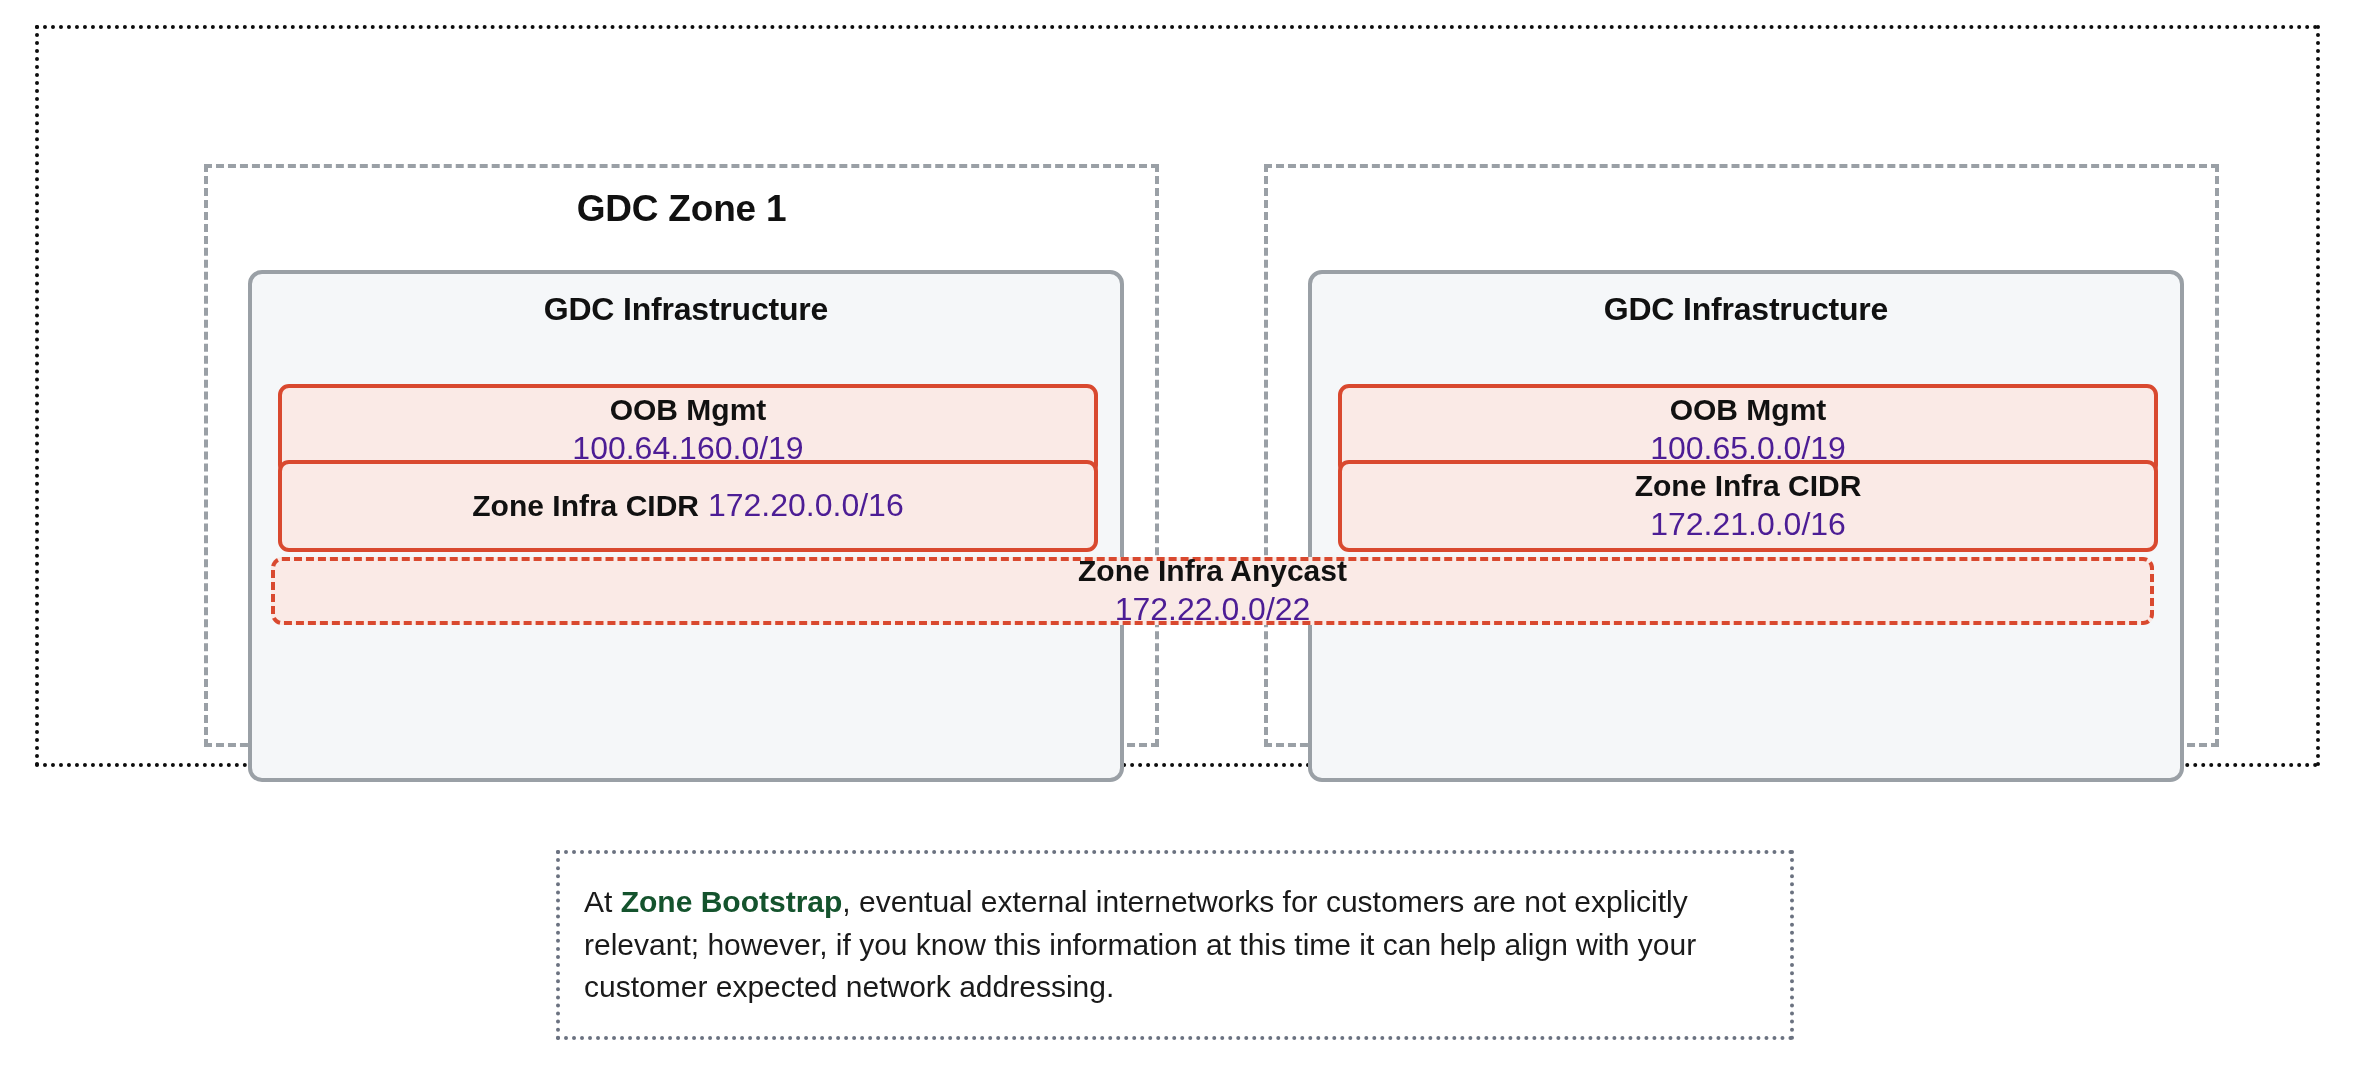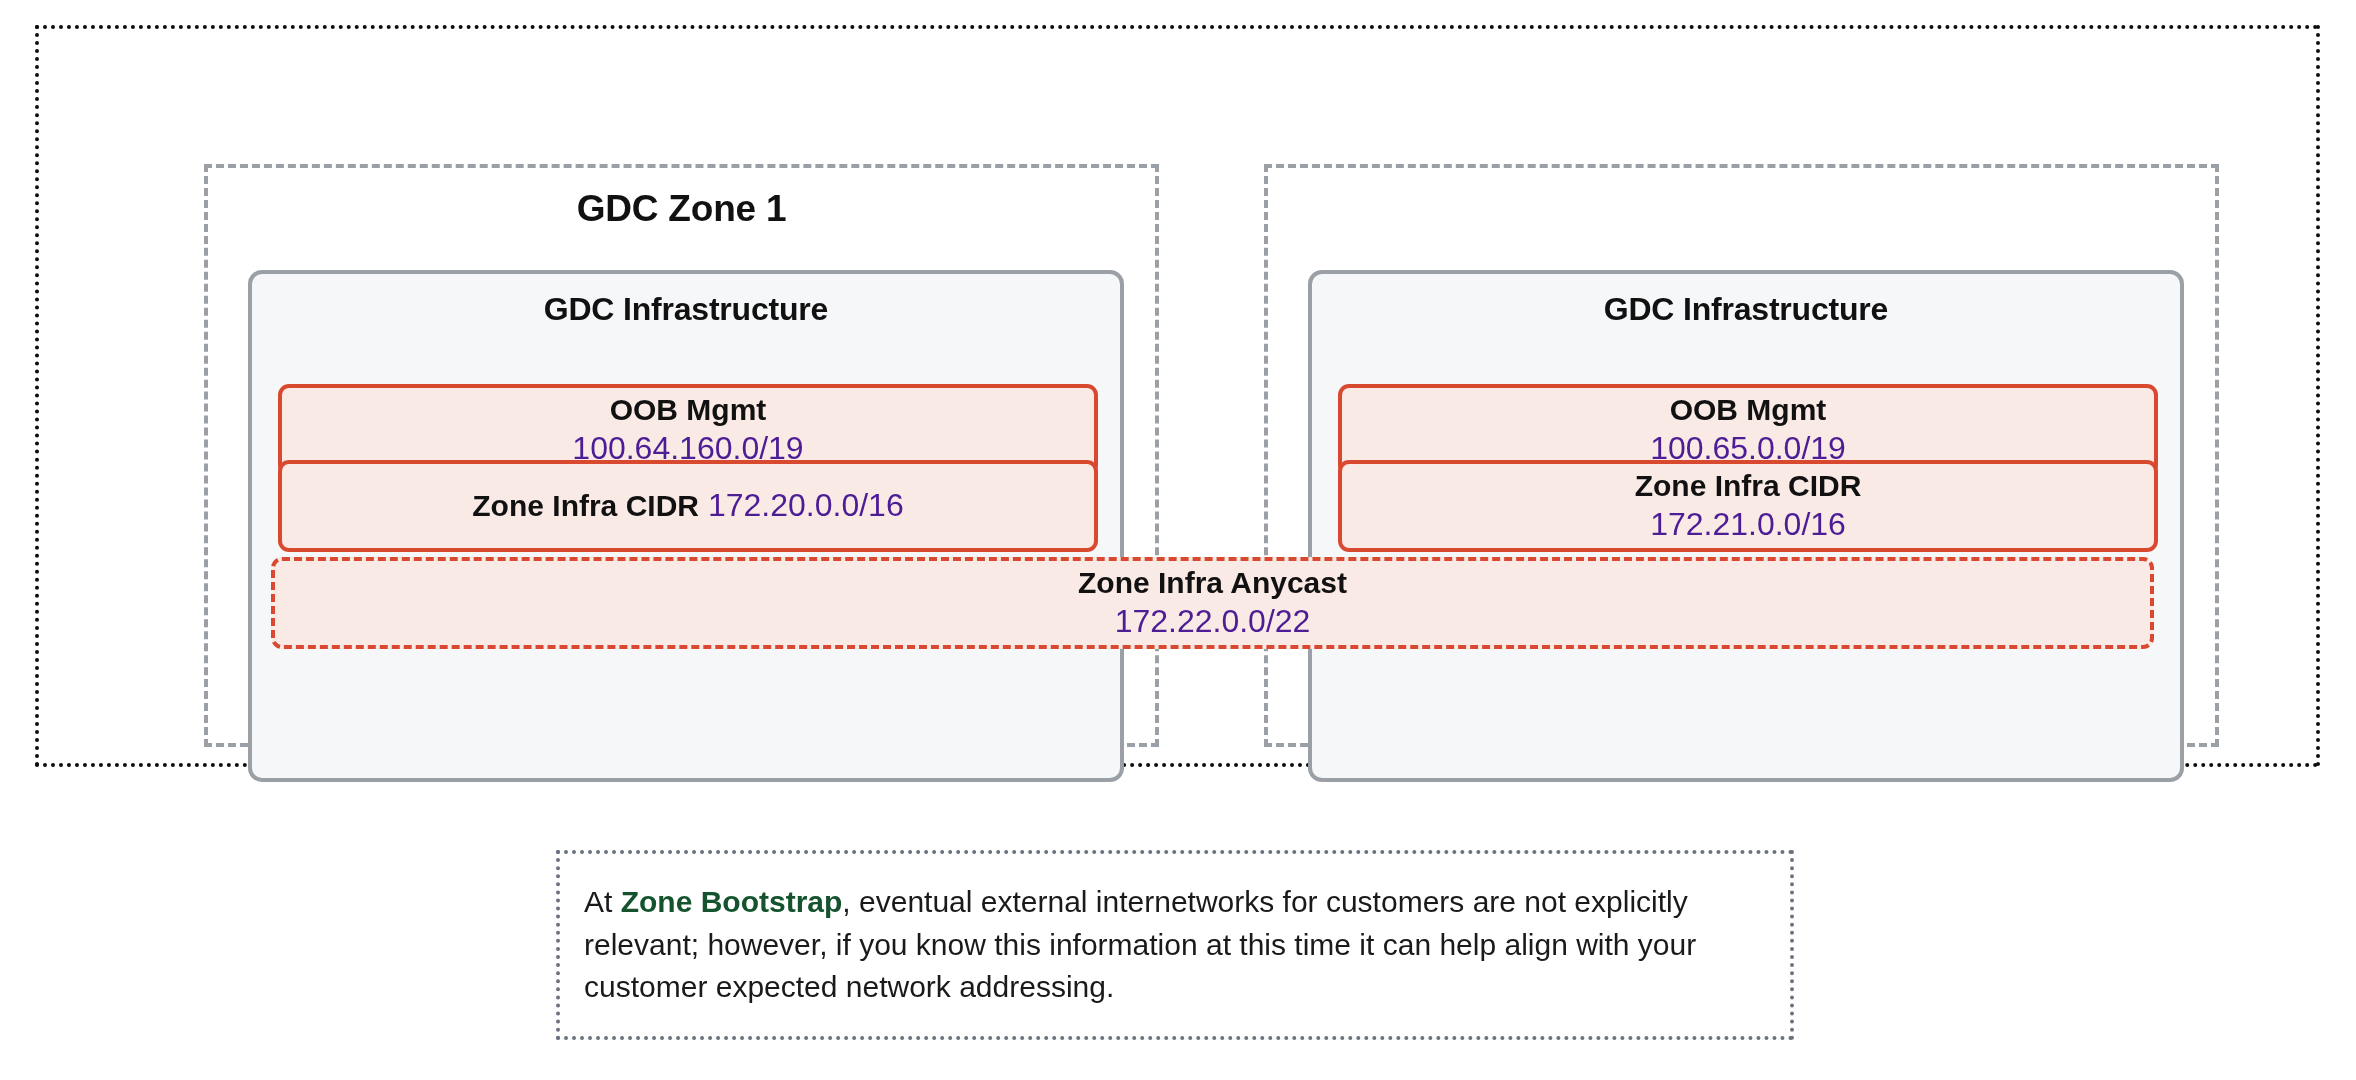--- a/index.html
+++ b/index.html
@@ -140,21 +140,21 @@
     font-weight: 400;
     color: #4c1d95;
   }
 
   
   .anycast {
     position: absolute;
     left: 232px;
     top: 528px;
     width: 1883px;
-    height: 92px;
+    height: 68px;
     box-sizing: border-box;
     border: 4px dashed #d9492f;
     border-radius: 11px;
     background: #faeae6;
     display: flex;
     flex-direction: column;
     align-items: center;
     justify-content: center;
     text-align: center;
     line-height: 1.22;

